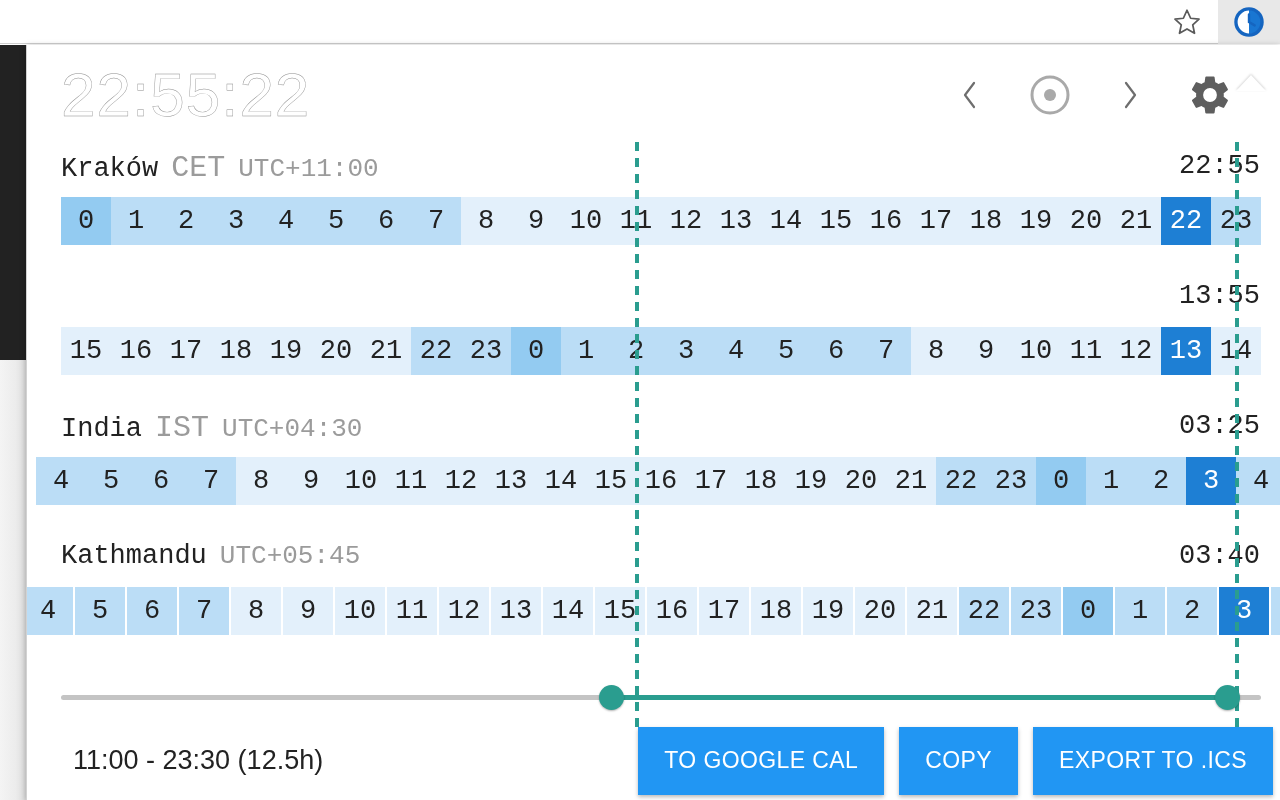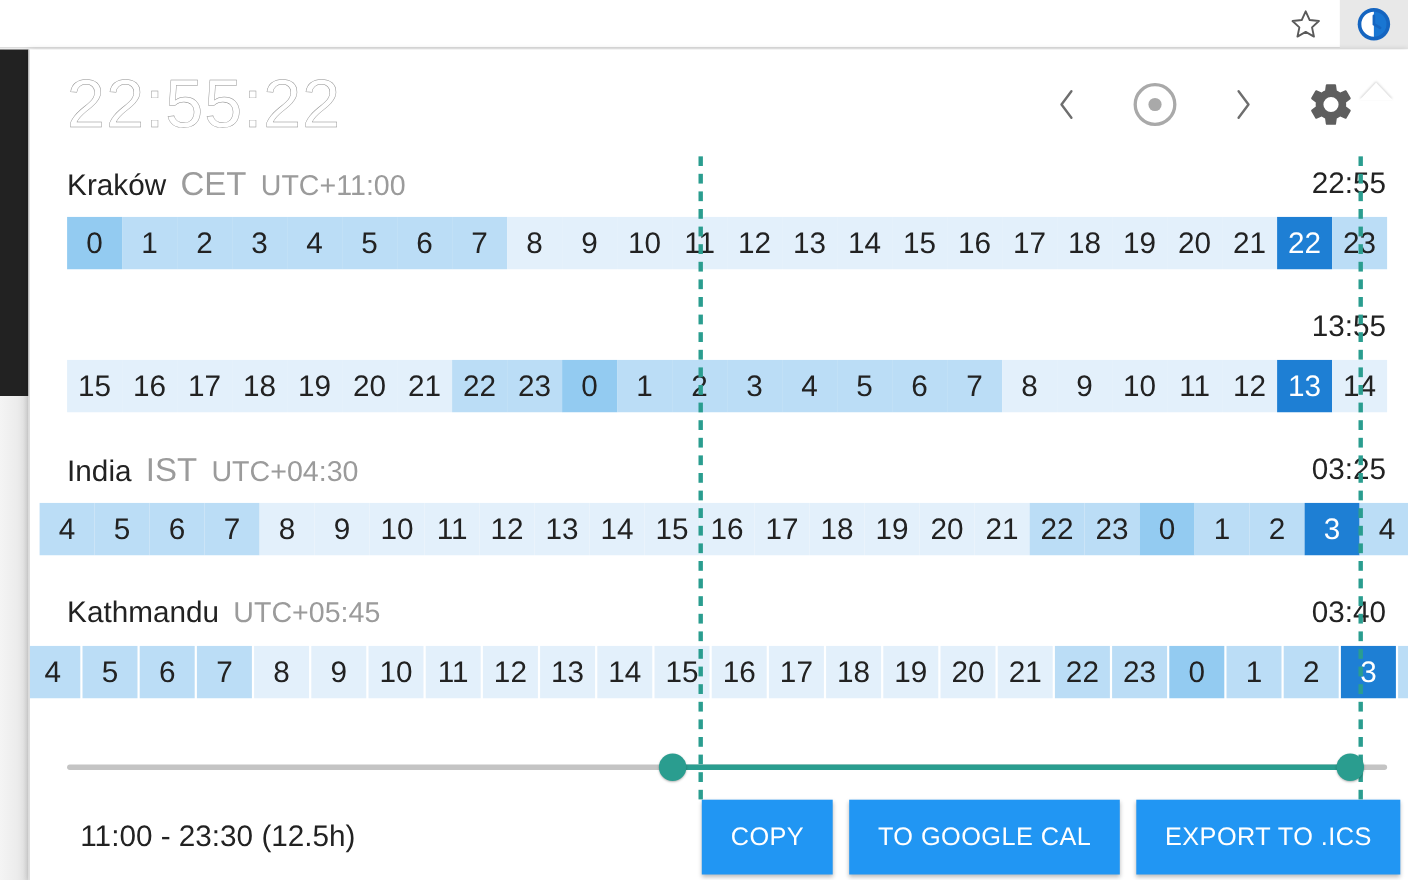--- a/index.html
+++ b/index.html
@@ -90,21 +90,21 @@
     gap: 44px;
     padding-right: 6px;
   }
   .hdr-icon { display: flex; align-items: center; justify-content: center; cursor: pointer; }
   .chev { width: 26px; height: 44px; }
   .chev svg { display:block; }
   #today-btn svg { display:block; }
   #settings-btn svg { display:block; }
 
   
-  #zones { position: relative; padding: 0 0 0 0; }
+  #zones { position: relative; padding: 0 0 0 0; font-family: Liberation Mono, monospace; }
   .zone-row { position: relative; height: 130px; }
   .zone-label {
     position: absolute; left: 34px; top: 6px;
     display: flex; align-items: baseline; gap: 13px;
     white-space: nowrap;
   }
   .zone-city { font-size: 27px; color: #222222; }
   .zone-abbr { font-size: 30px; color: #9b9b9b; }
   .zone-utc  { font-size: 26px; color: #9b9b9b; }
   .zone-time {
@@ -394,18 +394,18 @@
   <div id="slider-wrap">
     <div id="slider-track"></div>
     <div id="slider-fill"></div>
     <div class="slider-handle" id="handle-start"></div>
     <div class="slider-handle" id="handle-end"></div>
   </div>
 
   <div id="footer">
     <div id="range-text">11:00 - 23:30 (12.5h)</div>
     <div id="footer-buttons">
+      <button class="mat-btn">TO GOOGLE CAL</button>
       <button class="mat-btn">COPY</button>
-      <button class="mat-btn">TO GOOGLE CAL</button>
       <button class="mat-btn">EXPORT TO .ICS</button>
     </div>
   </div>
 </div>
 
 </body></html>

